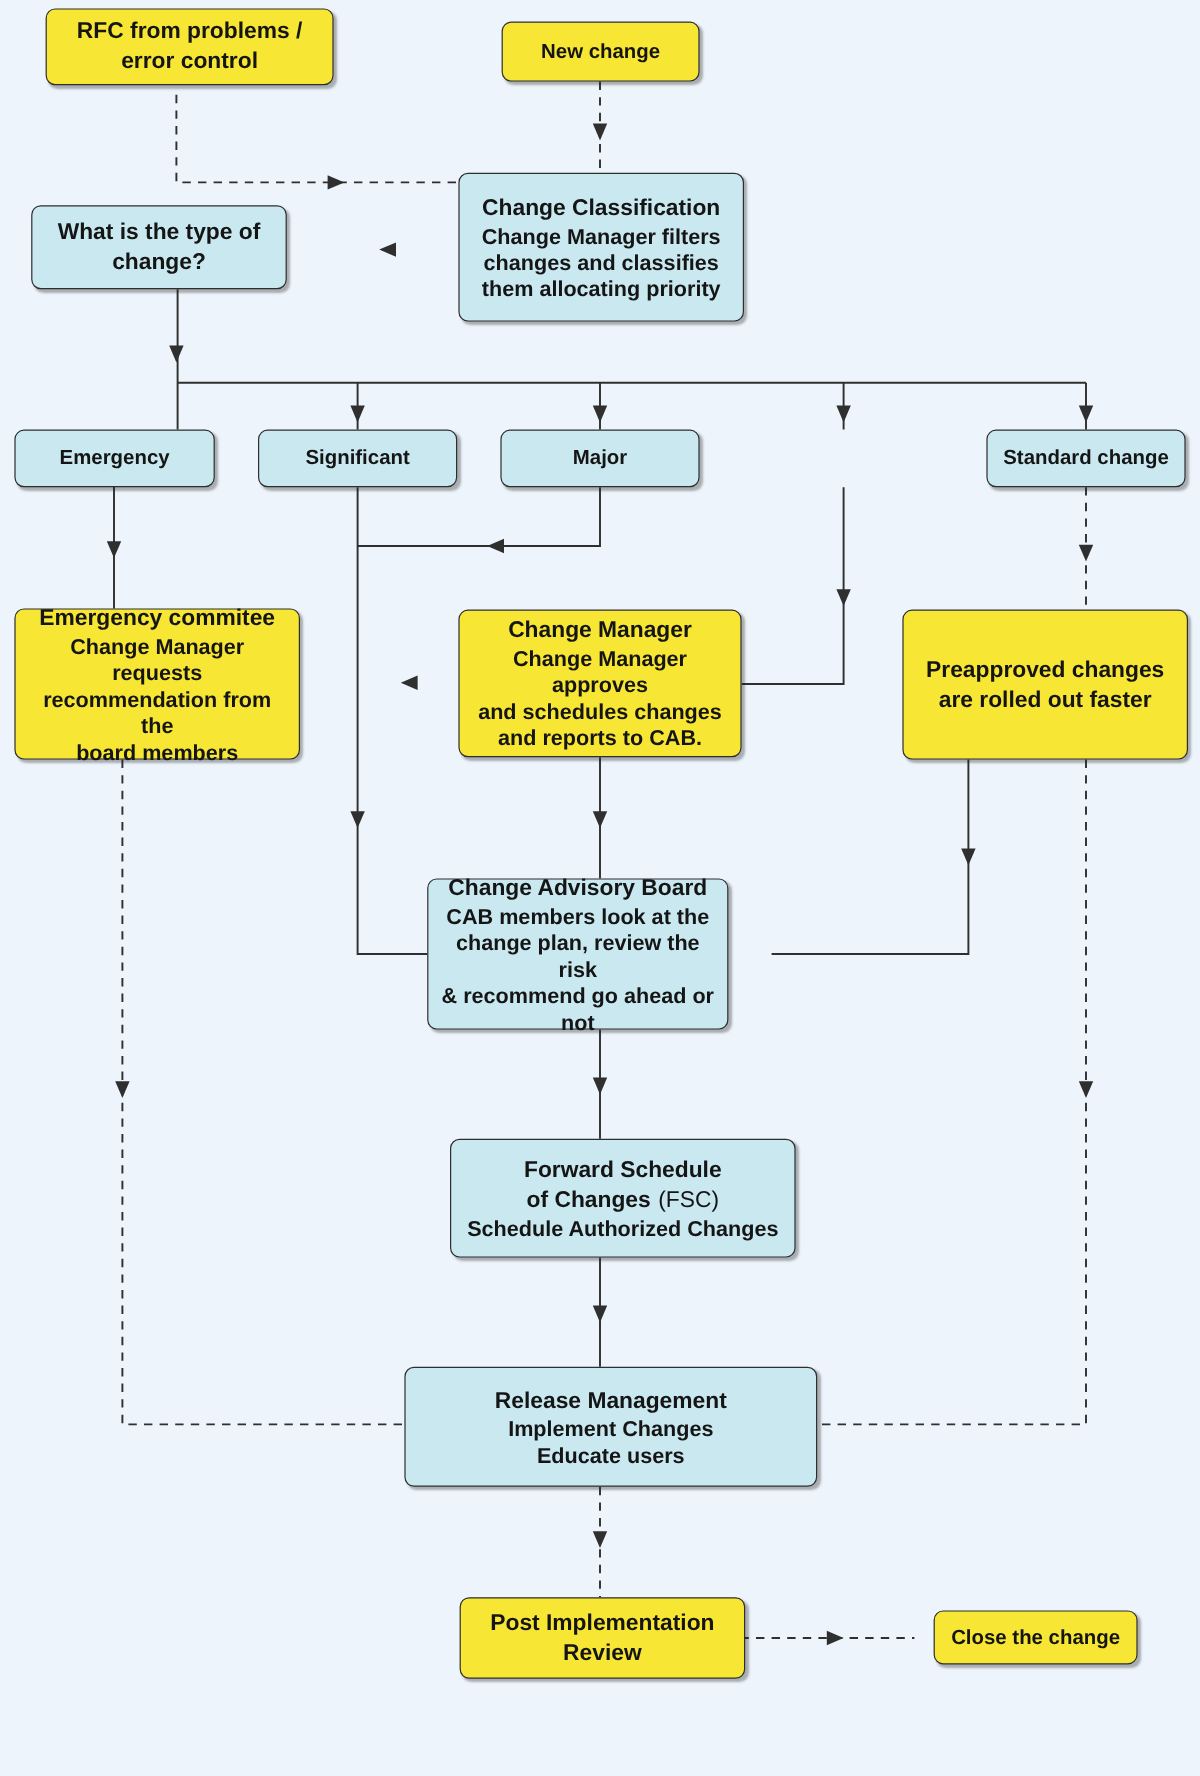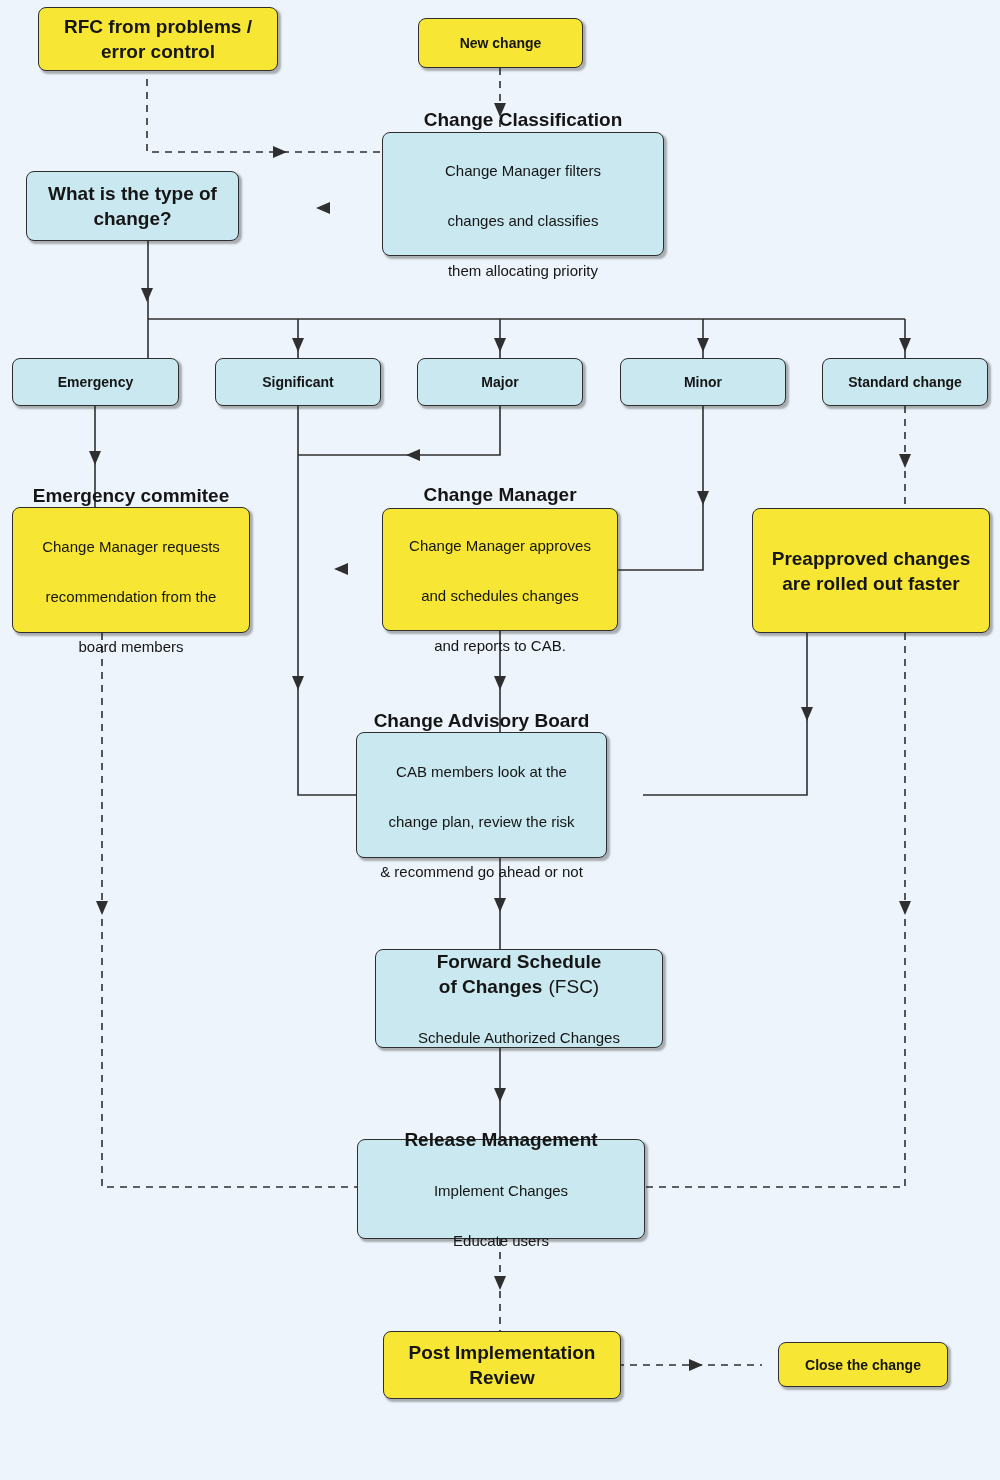--- a/index.html
+++ b/index.html
@@ -25,22 +25,22 @@
     display:flex;flex-direction:column;
     align-items:center;justify-content:center;
     text-align:center;
     color:#151515;
     box-shadow:2.5px 2.5px 2px rgba(40,40,40,0.35);
     padding:4px 8px;
   }
   .node.yellow{background:var(--yellow,#f7e633);}
   .node.blue{background:var(--blue,#c9e8f0);}
   .t{font-weight:bold;font-size:19px;line-height:25px;}
-  .t.small{font-size:14px;line-height:22px;}
-  .b{font-weight:normal;font-size:15px;line-height:22px;margin-top:28px;}
+  .t.small{font-size:17px;line-height:22px;}
+  .b{font-weight:bold;font-size:18px;line-height:22px;}
   .plain{font-weight:normal;margin-left:0.33em;}
 </style>
 </head>
 <body>
 
 <div id="canvas">
 
   <svg id="wires" width="1000" height="1480" viewBox="0 0 1000 1480">
 
     <path d="M148 241 V358 M148 319 H905 M298 319 V358 M500 319 V358 M703 319 V358 M905 319 V358"></path>
@@ -89,43 +89,40 @@
 
   <div class="node yellow" style="left:38px;top:7px;width:240px;height:64px">
     <div class="t">RFC from problems /</div>
     <div class="t">error control</div>
   </div>
 
   <div class="node yellow" style="left:418px;top:18px;width:165px;height:50px">
     <div class="t small">New change</div>
   </div>
 
-  <div class="node blue" style="left:382px;top:132px;width:282px;height:124px">
+  <div class="node blue" style="left:382px;top:144px;width:238px;height:124px">
     <div class="t">Change Classification</div>
     <div class="b">Change Manager filters</div>
     <div class="b">changes and classifies</div>
     <div class="b">them allocating priority</div>
   </div>
 
   <div class="node blue" style="left:26px;top:171px;width:213px;height:70px">
     <div class="t">What is the type of</div>
     <div class="t">change?</div>
   </div>
 
   <div class="node blue" style="left:12px;top:358px;width:167px;height:48px">
     <div class="t small">Emergency</div>
   </div>
   <div class="node blue" style="left:215px;top:358px;width:166px;height:48px">
     <div class="t small">Significant</div>
   </div>
   <div class="node blue" style="left:417px;top:358px;width:166px;height:48px">
     <div class="t small">Major</div>
-  </div>
-  <div class="node blue" style="left:620px;top:358px;width:166px;height:48px">
-    <div class="t small">Minor</div>
   </div>
   <div class="node blue" style="left:822px;top:358px;width:166px;height:48px">
     <div class="t small">Standard change</div>
   </div>
 
   <div class="node yellow" style="left:12px;top:507px;width:238px;height:126px">
     <div class="t">Emergency commitee</div>
     <div class="b">Change Manager requests</div>
     <div class="b">recommendation from the</div>
     <div class="b">board members</div>
@@ -151,21 +148,21 @@
   </div>
 
   <div class="node blue" style="left:375px;top:949px;width:288px;height:99px">
     <div class="t">Forward Schedule</div>
     <div class="t">
       <span>of Changes</span><span class="plain">(FSC)</span>
     </div>
     <div class="b">Schedule Authorized Changes</div>
   </div>
 
-  <div class="node blue" style="left:357px;top:1139px;width:288px;height:100px">
+  <div class="node blue" style="left:337px;top:1139px;width:344px;height:100px">
     <div class="t">Release Management</div>
     <div class="b">Implement Changes</div>
     <div class="b">Educate users</div>
   </div>
 
   <div class="node yellow" style="left:383px;top:1331px;width:238px;height:68px">
     <div class="t">Post Implementation</div>
     <div class="t">Review</div>
   </div>
 

